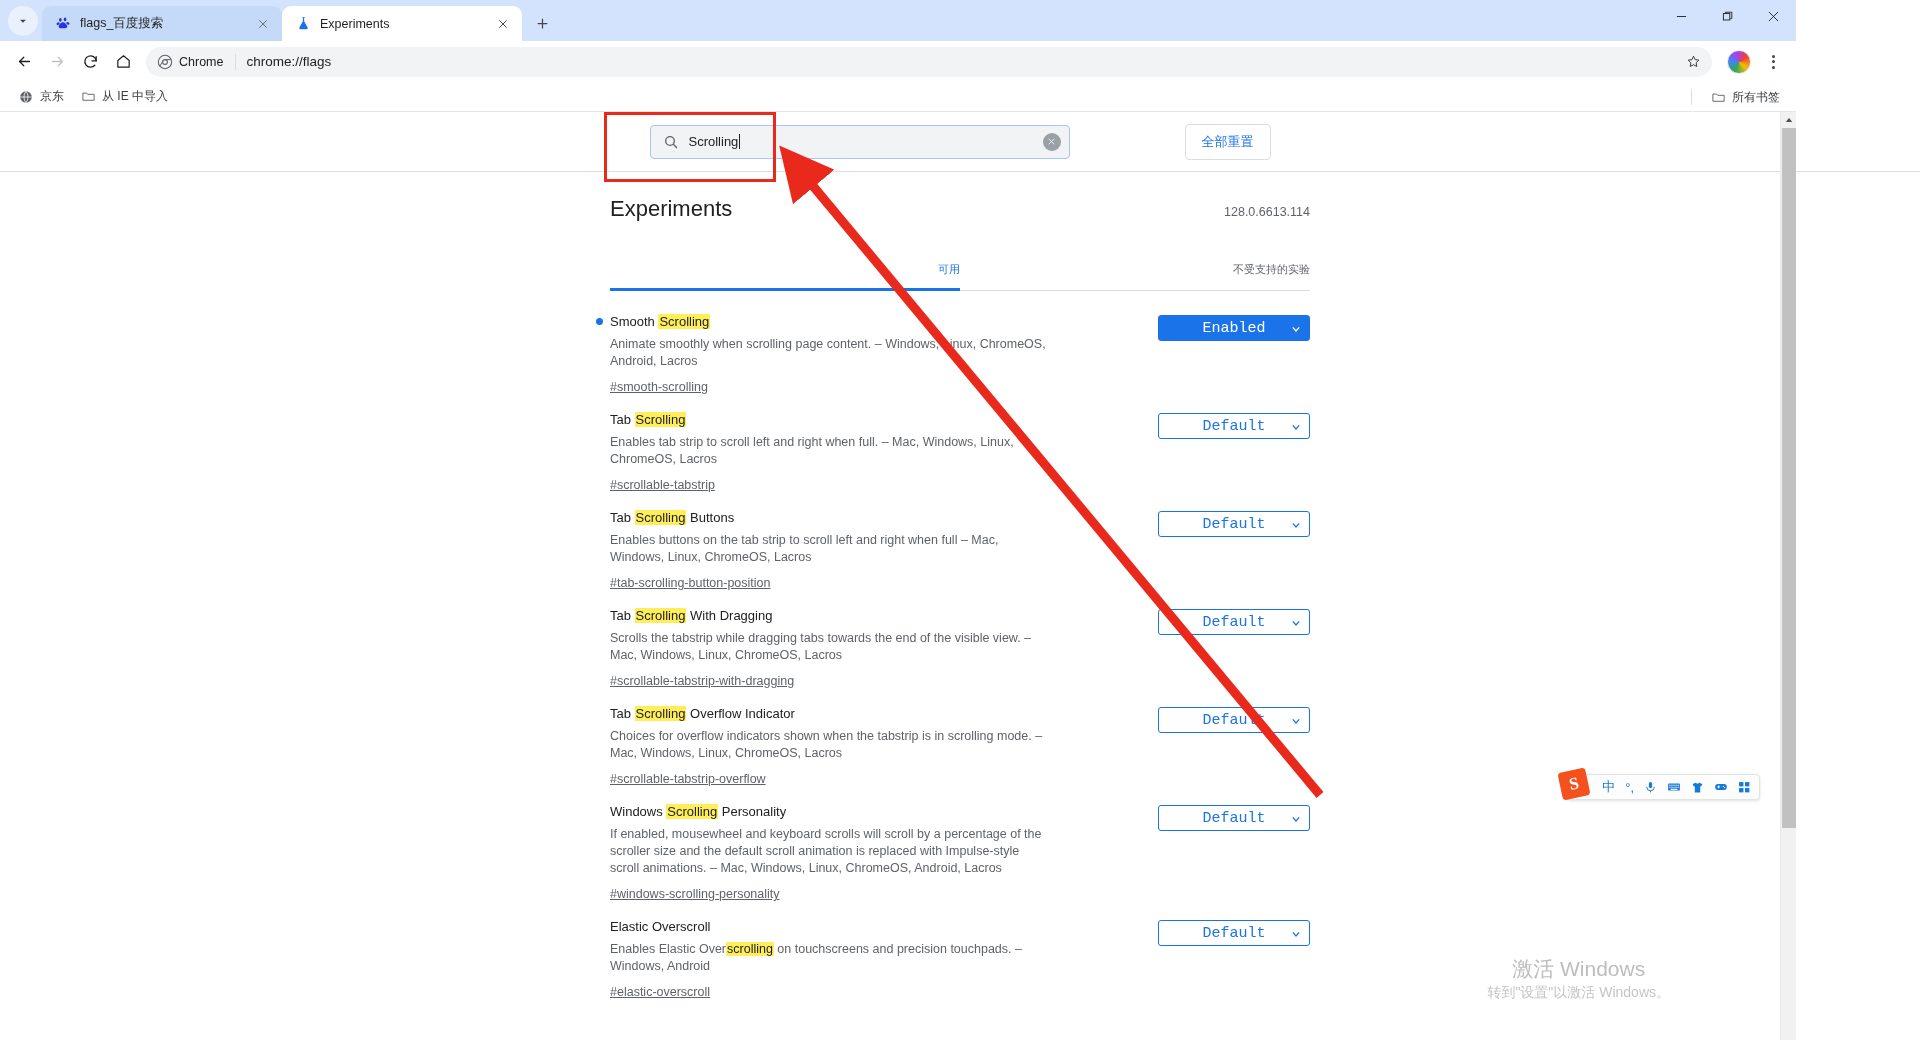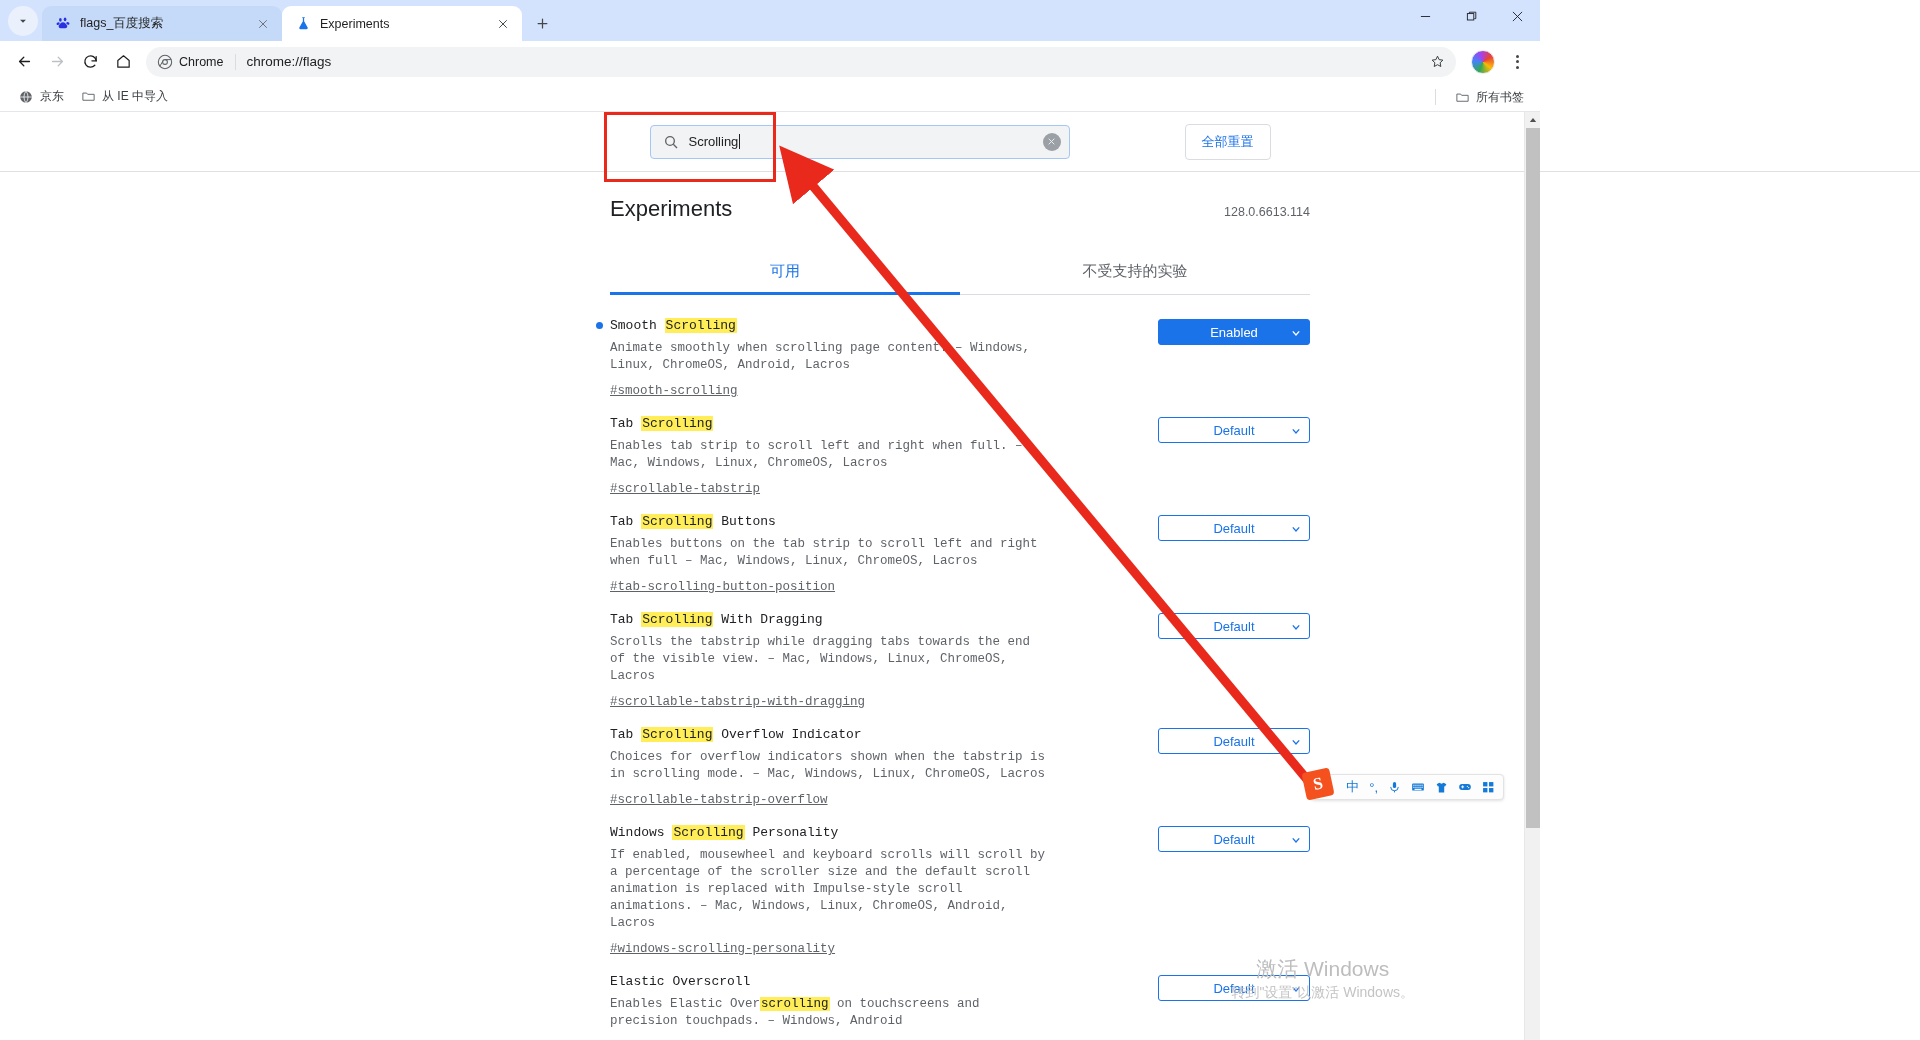--- a/index.html
+++ b/index.html
@@ -4,21 +4,21 @@
 <style>
   * { box-sizing: border-box; margin: 0; padding: 0; }
   html, body {
     width: 1920px; height: 1040px;
     overflow: hidden;
     font-family: "Liberation Sans", sans-serif;
     background: #ffffff;
   }
 
   
-  .window { width: 1540px; height: 1040px; position: relative; background:#fff; }
+  .window { width: 1796px; height: 1040px; position: relative; background:#fff; }
 
   .tabstrip {
     height: 41px;
     background: #d3e3fd;
     display: flex;
     align-items: flex-end;
     padding-left: 4px;
     position: relative;
   }
   .tab-search-btn {
@@ -234,42 +234,42 @@
   .exp-title { font-size: 22px; font-weight: 400; color: #202124; }
   .exp-version { font-size: 12.5px; color: #5f6368; }
 
   .tabs-row {
     display: flex;
     border-bottom: 1px solid #dadce0;
     margin-top: 12px;
   }
   .ftab {
     flex: 1 1 50%;
-    text-align: center;
+    text-align: right;
     padding: 14px 0 13px 0;
-    font-size: 15px;
+    font-size: 11px;
     color: #5f6368;
     cursor: pointer;
     position: relative;
   }
   .ftab.selected { color: #1a73e8; }
   .ftab.selected::after {
     content:"";
     position:absolute; bottom:-1px; left:0; right:0;
     height: 3px; background:#1a73e8;
   }
 
   .flag-list { padding-top: 6px; }
   .flag {
     display: flex;
     padding: 16px 0 0 0;
     position: relative;
     min-height: 70px;
   }
-  .flag-left { width: 450px; padding-left: 0; position: relative; font-family: Liberation Mono, monospace; }
+  .flag-left { width: 450px; padding-left: 0; position: relative; }
   .flag-title {
     font-size: 13px;
     color: #202124;
     margin-bottom: 5px;
     line-height: 18px;
     position: relative;
   }
   .dot {
     position: absolute;
     left: -14px; top: 5px;
@@ -299,27 +299,27 @@
     justify-content: flex-end;
     padding-top: 2px;
   }
   .sel {
     width: 152px;
     height: 26px;
     border: 1px solid #1a73e8;
     border-radius: 3px;
     background: #fff;
     color: #1a73e8;
-    font-size: 13px;
+    font-size: 15px;
     display: flex;
     align-items: center;
     justify-content: center;
     position: relative;
     cursor: pointer;
-    font-family: Liberation Sans, sans-serif;
+    font-family: Liberation Mono, monospace;
   }
   .sel.enabled { background: #1a73e8; color: #fff; border-color:#1a73e8; }
   .sel .chev {
     position: absolute;
     right: 9px; top: 50%;
     margin-top: -3px;
     width: 8px; height: 8px;
   }
 
   

